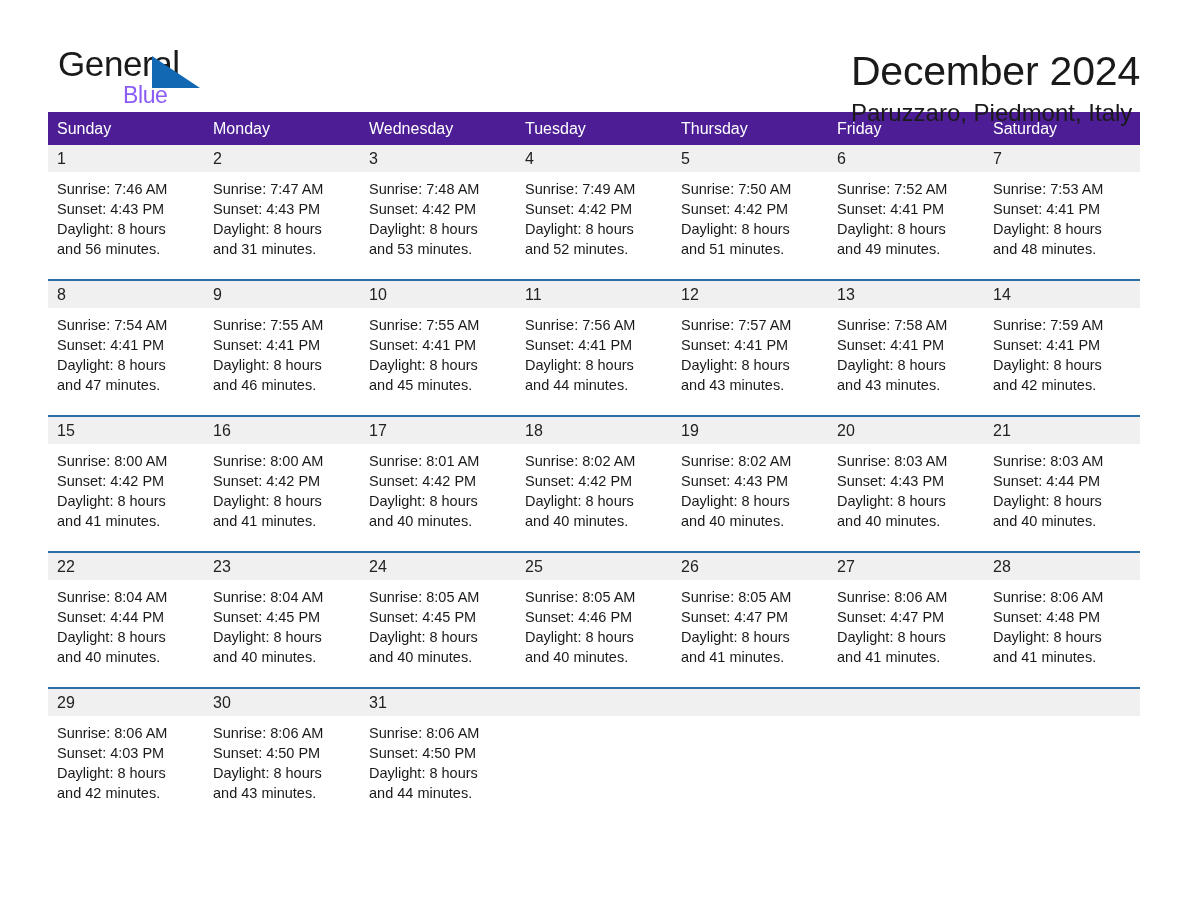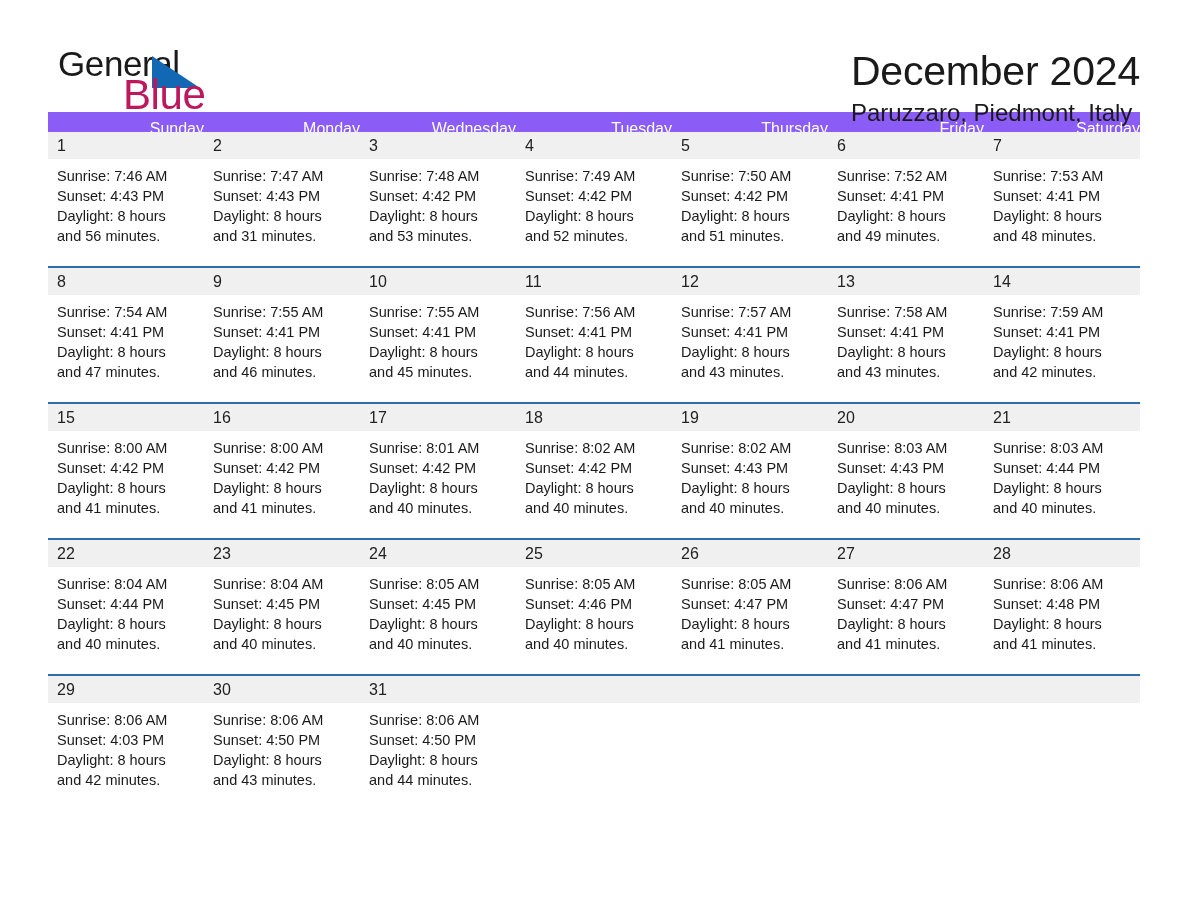--- a/index.html
+++ b/index.html
@@ -42,22 +42,22 @@
   .logo-tri {
     position: absolute;
     left: 104px; top: 12px;
     width: 48px; height: 32px;
     background: #1268b3;
     clip-path: polygon(0 0, 100% 100%, 0 100%);
   }
   .logo-blue {
     position: absolute;
     left: 75px; top: 31px;
-    font-size: 42px;
-    color: #be185d;
+    font-size: 23px;
+    color: #8b5cf6;
     letter-spacing: -0.4px;
     line-height: 40px;
   }
   .titles { text-align: left; padding-top: 2px; }
   .month-title {
     font-size: 41px;
     color: #1a1a1a;
     line-height: 50px;
     letter-spacing: -0.2px;
     white-space: nowrap;
@@ -67,23 +67,22 @@
     color: #1a1a1a;
     line-height: 34px;
     white-space: nowrap;
   }
 
   
   .calendar { width: 1092px; }
   .weekdays {
     display: grid;
     grid-template-columns: repeat(7, 1fr);
-    background: #8b5cf6;
-    height: 20px;
-    text-align: right;
+    background: #4c1d95;
+    height: 33px;
   }
   .weekday {
     color: #ffffff;
     font-size: 16px;
     line-height: 33px;
     padding-left: 9px;
     white-space: nowrap;
   }
 
   .week {

